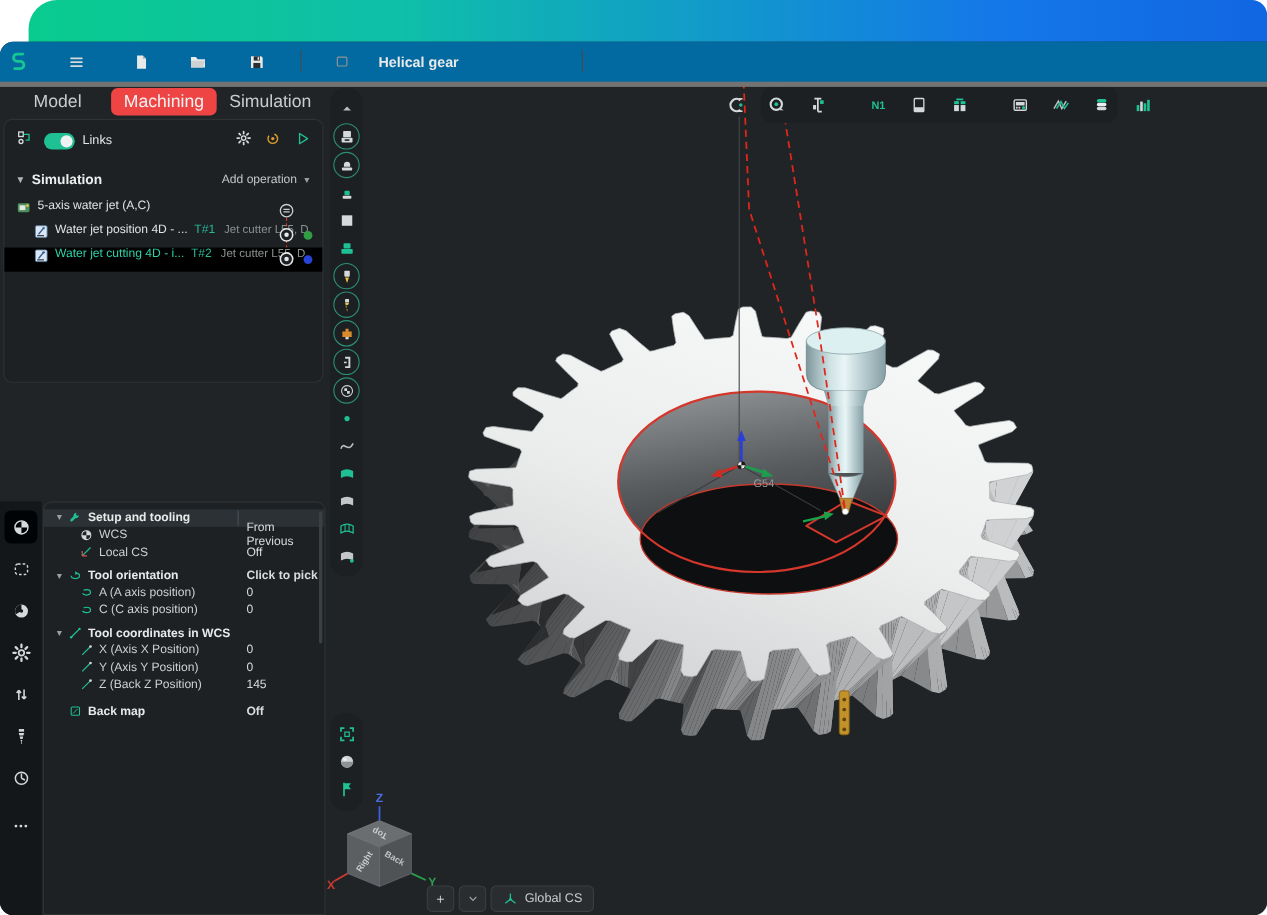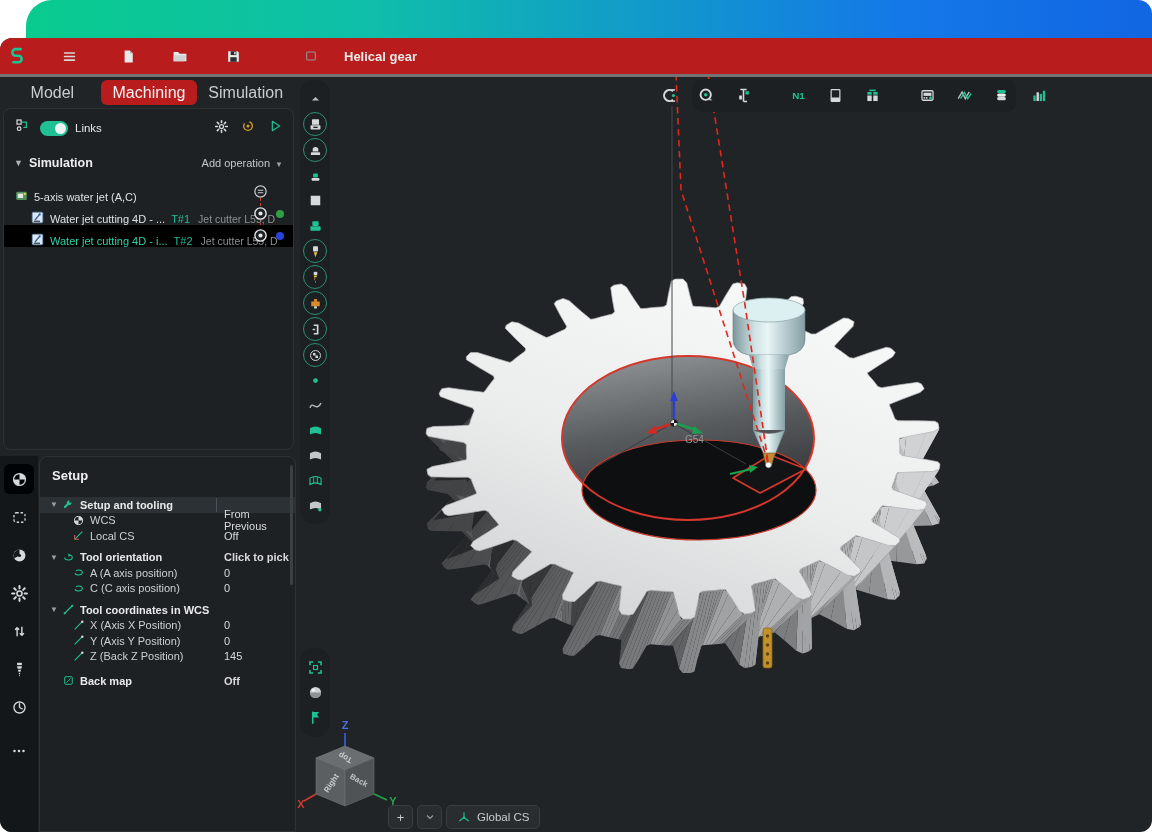--- a/index.html
+++ b/index.html
@@ -4,53 +4,53 @@
 <style>
   html,body{margin:0;padding:0;background:#ffffff;}
   .stage{position:relative;width:1152px;height:832px;overflow:hidden;background:#ffffff;
          font-family:"Liberation Sans","DejaVu Sans",sans-serif;-webkit-font-smoothing:antialiased;}
   .band{position:absolute;left:26px;top:0;right:0;height:40px;
         background:linear-gradient(90deg,#09cb8e 0%,#0fbfa9 30%,#1478e8 78%,#1166e2 100%);
         border-radius:26px 14px 0 0;}
   .app{position:absolute;left:0;top:38px;right:0;bottom:0;background:#212427;border-radius:12px 0 12px 12px;}
   svg.scene{position:absolute;left:0;top:0;width:1152px;height:832px;}
 
-  .titlebar{position:absolute;left:0;top:38px;right:0;height:36px;background:#b91c1c;border-radius:12px 0 0 0;
-            display:flex;align-items:center;border-bottom:3px solid #737373;gap:16px;}
+  .titlebar{position:absolute;left:0;top:38px;right:0;height:36px;background:#0369a1;border-radius:12px 0 0 0;
+            display:flex;align-items:center;border-bottom:5px solid #737373;gap:16px;}
   .tb-ic{width:26px;height:26px;display:flex;align-items:center;justify-content:center;margin:0 5px;border-radius:4px;}
   .tb-sep{width:1px;height:20px;background:#474b4d;margin:0 6px;}
   .tb-title{color:#e8eaea;font-size:13px;font-weight:bold;margin-left:4px;}
 
   .tabbar{position:absolute;left:4px;top:80px;width:290px;height:25px;display:flex;}
   .tab{flex:1;display:flex;align-items:center;justify-content:center;font-size:16px;color:#c9cdce;border-radius:6px;cursor:default;}
-  .tab.active{background:#b91c1c;color:#f0f2f2;}
+  .tab.active{background:#ef4444;color:#f0f2f2;}
 
   .panel{position:absolute;background:#1d2124;border:1px solid #2e3234;border-radius:8px;box-sizing:border-box;}
-  #ops-panel{left:3px;top:108px;width:291px;height:342px;}
+  #ops-panel{left:3px;top:108px;width:291px;height:240px;}
   #setup-panel{left:39px;top:456px;width:257px;height:376px;border-radius:8px 8px 0 0;}
   .leftstrip{position:absolute;left:0;top:456px;width:38px;height:376px;background:#141719;
              border-radius:0 0 0 12px;display:flex;flex-direction:column;align-items:center;}
   .ls-ic{width:30px;height:30px;display:flex;align-items:center;justify-content:center;border-radius:6px;margin-top:8px;}
   .ls-ic.active{background:#000305;}
   .ls-more{margin-top:14px;}
 
   .links-row{display:flex;align-items:center;height:38px;padding:0 10px;}
   .toggle{width:28px;height:15px;border-radius:8px;background:#1fc093;position:relative;margin:0 7px 0 8px;}
   .toggle .knob{position:absolute;right:2px;top:2px;width:11px;height:11px;border-radius:50%;background:#eef2f2;}
   .links-label{color:#e3e6e6;font-size:11.5px;flex:1;}
   .links-actions{display:flex;align-items:center;gap:11px;}
   .ops-header{display:flex;align-items:center;height:24px;padding:0 10px;margin-top:4px;}
   .ops-header .chev{color:#aeb3b4;font-size:9px;margin-right:6px;}
   .ops-title{color:#eceeee;font-size:12.5px;font-weight:bold;flex:1;}
   .addop{color:#c3c7c8;font-size:11px;}
   .addop .caret{font-size:8px;margin-left:5px;color:#9aa0a2;}
 
   .op-rows{position:relative;margin-top:6px;}
   .op-connector{position:absolute;left:256px;top:12px;height:48px;width:0;border-left:1.5px dashed #d23a2e;}
-  .op-row{position:relative;display:flex;align-items:flex-end;height:22px;font-size:11px;color:#dfe2e2;}
+  .op-row{position:relative;display:flex;align-items:flex-start;height:22px;font-size:11px;color:#dfe2e2;}
   .op-row.selected{background:#000000;color:#2ed0a6;}
   .op-row .op-ic{width:15px;height:15px;margin-right:5px;flex:none;}
   .op-name{white-space:nowrap;overflow:hidden;}
   .op-tool{color:#27b894;margin-left:6px;flex:none;}
   .op-desc{color:#8b9191;font-size:10.5px;margin-left:8px;white-space:nowrap;overflow:hidden;max-width:92px;flex:none;}
   .op-ind{position:absolute;left:249px;top:3px;width:15px;height:15px;}
   .op-dot{position:absolute;left:272px;top:7px;width:8px;height:8px;border-radius:50%;}
 
   .setup-title{color:#eef0f0;font-size:13px;font-weight:bold;padding:11px 12px 8px 12px;}
   .s-row{position:relative;display:flex;align-items:center;height:15.5px;font-size:11px;color:#ccd0d1;padding-left:10px;}
@@ -523,21 +523,21 @@
             <path d="M5 6.7 h6 M5 9.3 h6" stroke="#c9cdce" stroke-width="1.2"></path>
           </svg>
         </div>
         <div class="op-row" style="padding-left: 26px;">
           <span class="op-ic"><svg width="15" height="15" viewBox="0 0 24 24">
               <rect x="3.5" y="3.5" width="17" height="17" rx="2" fill="#dbe7f2" stroke="#5b81a8" stroke-width="1.2"></rect>
               <path d="M8 16 L15.5 7" stroke="#2f5f9e" stroke-width="2"></path>
               <circle cx="15.5" cy="7" r="1.7" fill="#2f5f9e"></circle>
               <path d="M6 18 h10" stroke="#3a3f44" stroke-width="2"></path>
             </svg></span>
-    <span class="op-name">Water jet cutting 4D - ...</span>
+    <span class="op-name">Water jet position 4D - ...</span>
     <span class="op-tool">T#1</span>
     <span class="op-desc">Jet cutter L55, D</span>
     <svg class="op-ind" viewBox="0 0 16 16">
             <circle cx="8" cy="8" r="6" fill="#1d2124" stroke="#e6e8e8" stroke-width="1.5"></circle>
             <circle cx="8" cy="8" r="2.2" fill="#e6e8e8"></circle>
           </svg>
           <span class="op-dot" style="background:#2f9e44"></span>
         </div>
         <div class="op-row selected" style="padding-left: 26px;">
           <span class="op-ic"><svg width="15" height="15" viewBox="0 0 24 24">
@@ -617,21 +617,20 @@
       <div class="ls-ic ls-more" title="more-icon">
         <svg width="18" height="18" viewBox="0 0 24 24">
           <circle cx="6" cy="12" r="1.7" fill="#d6d9da"></circle>
           <circle cx="12" cy="12" r="1.7" fill="#d6d9da"></circle>
           <circle cx="18" cy="12" r="1.7" fill="#d6d9da"></circle>
         </svg>
       </div>
     </div>
 
   <div class="panel" id="setup-panel">
-    <div class="setup-title">Setup</div>
     <div id="setup-rows">
         <div class="s-row group hl">
           <span class="chev">▼</span>
     <span class="s-ic"><svg width="13" height="13" viewBox="0 0 24 24">
               <path d="M14 4 a5 5 0 0 0-5 6 L4 15 a2 2 0 0 0 3 3 L12 13 a5 5 0 0 0 6-5 l-3 1 -2-2 Z" fill="#1fc093"></path>
             </svg></span>
     <span class="s-label">Setup and tooling</span>
     <span class="s-value"></span>
     <span class="vdivider"></span>
         </div>

